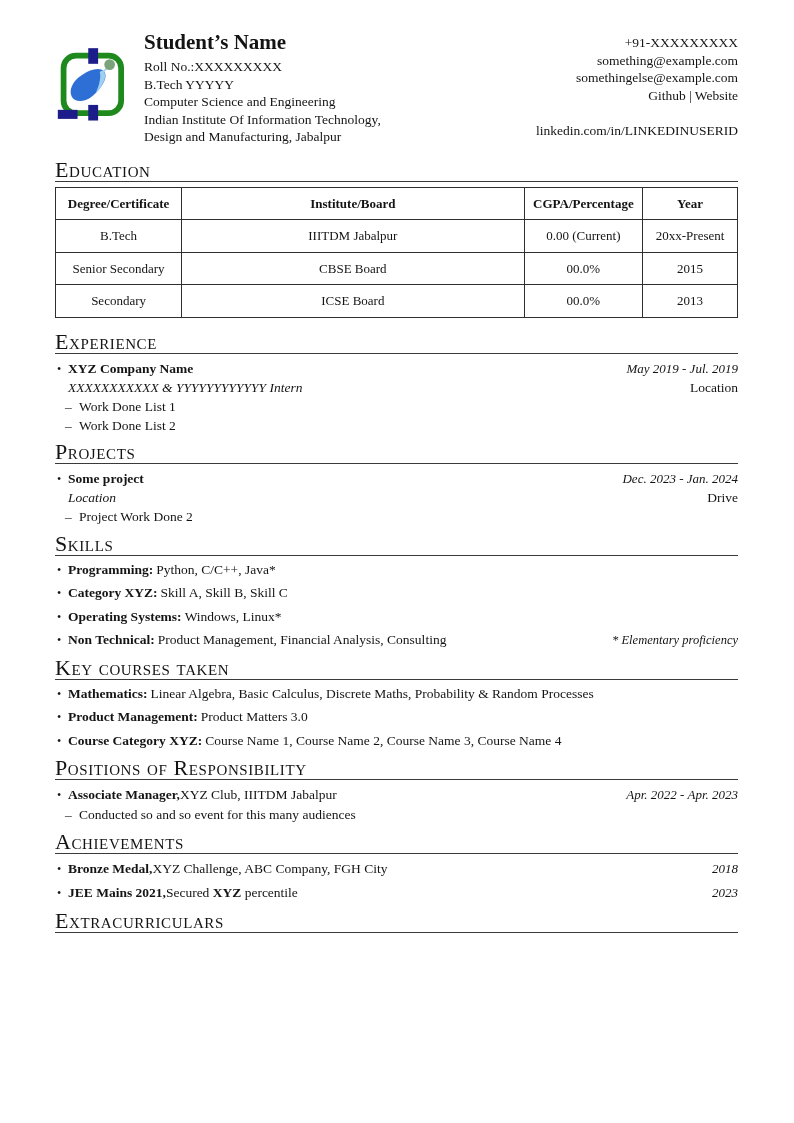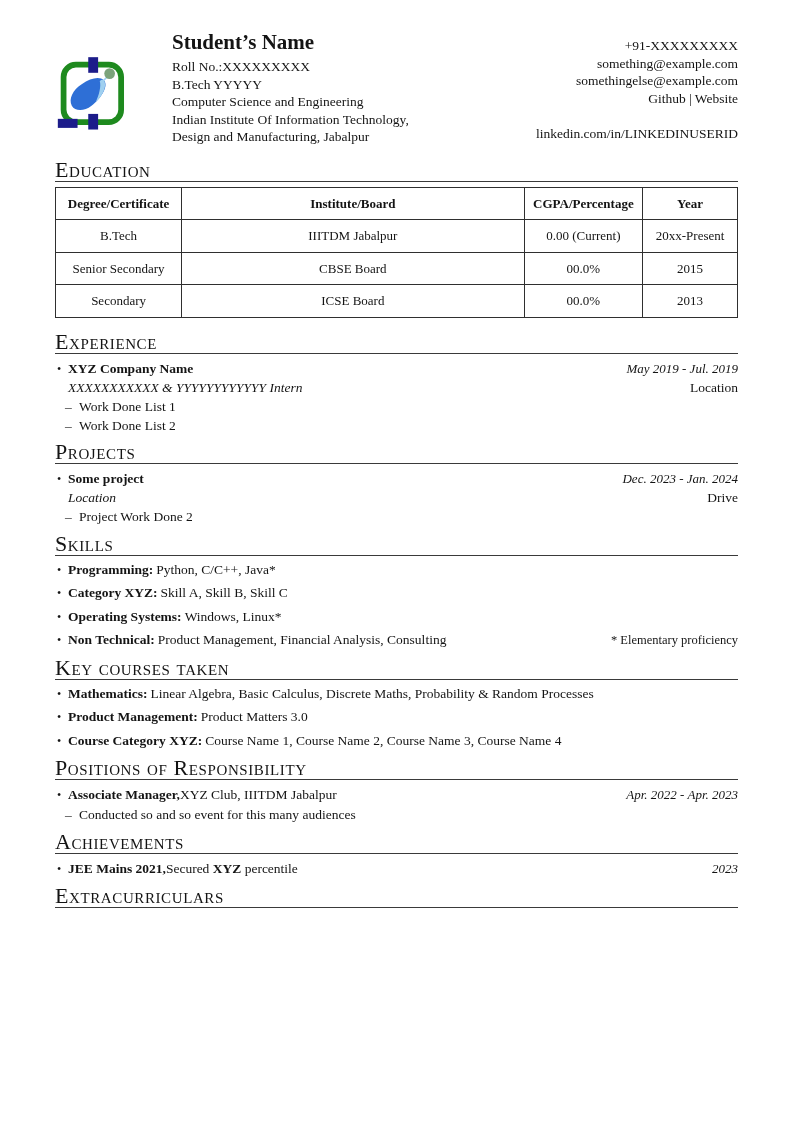--- a/index.html
+++ b/index.html
@@ -4,21 +4,21 @@
 <style>
   html,body { margin:0; padding:0; background:#ffffff; }
   .page {
     position:relative; width:794px; height:1123px; margin:0 auto;
     box-sizing:border-box; padding:30px 56px 0 55px;
     background:#ffffff; overflow:hidden;
     font-family:"Liberation Serif", "DejaVu Serif", serif;
     color:#141414; font-size:13.5px;
   }
   
-  .header { display:flex; align-items:center;gap:28px; }
+  .header { display:flex; align-items:flex-start; }
   .logo { width:74px; height:84px; margin:14px 13px 0 2px; flex:0 0 auto; }
   .id-block { padding-top:0; }
   .name { font-size:21px; font-weight:bold; margin:0 0 4px 0; line-height:24px; }
   .id-line { line-height:17.5px; }
   .contact { margin-left:auto; text-align:right; padding-top:4px; line-height:17.5px; }
   .linkedin { margin-top:18px; font-size:13.5px; }
   
   .sec-title {
     margin-top:15px; font-variant:small-caps; font-size:22px;
     letter-spacing:0.6px; border-bottom:1px solid #3a3a3a;
@@ -35,21 +35,21 @@
   .flexrow { display:flex; justify-content:space-between; align-items:baseline; }
   .li1 { margin-top:6px; padding-left:2px;gap:7px; }
   .li1 .marker { display:inline-block; width:11px; font-size:12px; }
   .dashrow { margin-left:10px; margin-top:1.5px; }
   .dashrow .dash-marker { display:inline-block; width:14px; }
   .subrow { margin-left:13px; margin-top:0.5px; }
   .bold { font-weight:bold; }
   .it { font-style:italic; }
   .date { font-style:italic; font-size:13px; white-space:nowrap; }
   .val { margin-left:3px; }
-  .note { font-size:12.5px; }
+  .note { font-style:italic; font-size:12.5px; }
   .skills-list .li1 { margin-top:5px; }
   .gap-lg { margin-top:9px; }
 </style>
 </head>
 <body>
 
 <div class="page">
 
   <div class="header">
     <svg class="logo" viewBox="0 0 90 96" xmlns="http://www.w3.org/2000/svg">
@@ -169,20 +169,24 @@
     <div class="row li1 flexrow">
       <div><span class="marker">•</span><span class="bold">Associate Manager,</span><span>XYZ Club, IIITDM Jabalpur</span></div>
       <div class="date">Apr. 2022 - Apr. 2023</div>
     </div>
     <div class="row dashrow"><span class="dash-marker">–</span><span>Conducted so and so event for this many audiences</span></div>
   </div>
 
   <div>
     <div class="sec-title gap-lg">Achievements</div>
     <div class="row li1 flexrow">
+      <div><span class="marker">•</span><span class="bold">Bronze Medal,</span><span></span><span class="bold"></span><span>XYZ Challenge, ABC Company, FGH City</span></div>
+      <div class="date">2018</div>
+    </div>
+    <div class="row li1 flexrow">
       <div><span class="marker">•</span><span class="bold">JEE Mains 2021,</span><span>Secured </span><span class="bold">XYZ</span><span> percentile</span></div>
       <div class="date">2023</div>
     </div>
   </div>
 
   <div>
     <div class="sec-title gap-lg">Extracurriculars</div>
   </div>
 
 </div>

